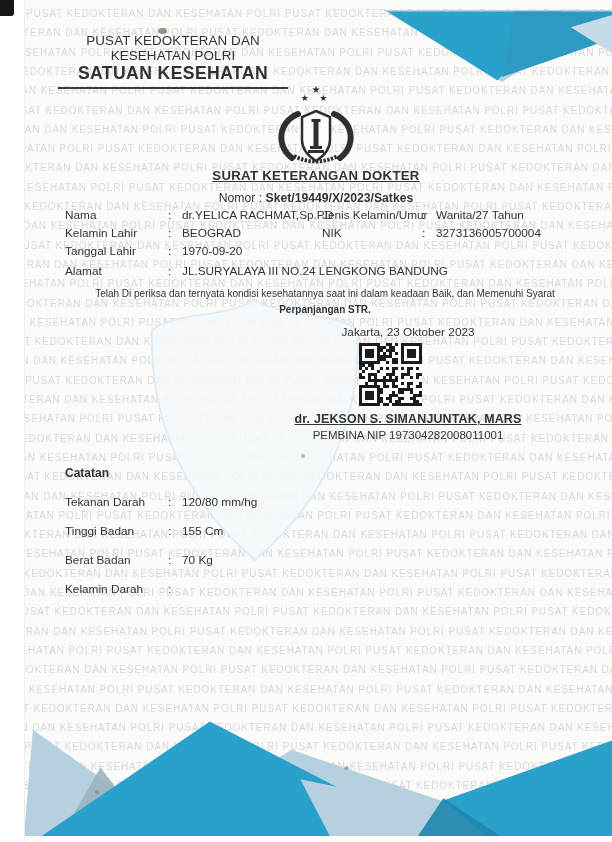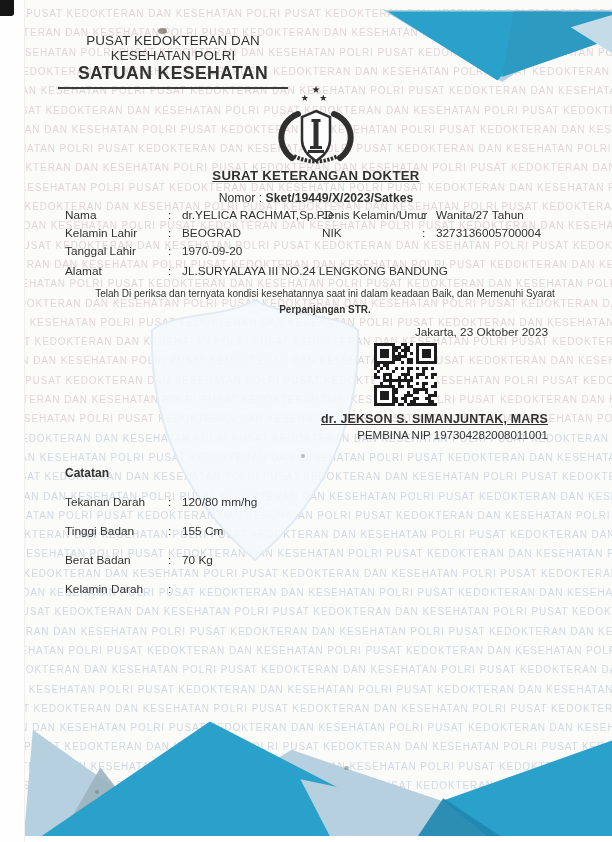--- a/index.html
+++ b/index.html
@@ -40,21 +40,21 @@
   .nomor b{font-weight:700;}
   .fields-left{position:absolute;left:65px;top:209px;}
   .fields-right{position:absolute;left:322px;top:209px;}
   .frow{font-size:11.8px;line-height:13px;margin-bottom:5px;white-space:nowrap;}
   .frow.gap{margin-top:7px;}
   .flabel{display:inline-block;width:103px;}
   .fields-right .flabel{width:100px;}
   .fcolon{display:inline-block;width:14px;}
   .statement{position:absolute;left:65px;top:286px;width:520px;font-size:10px;line-height:16px;white-space:nowrap;text-align:center;}
   .statement .bold-line{display:block;font-weight:700;}
-  .sig-block{position:absolute;left:298px;top:325px;width:250px;text-align:right;}
+  .sig-block{position:absolute;left:283px;top:325px;width:250px;text-align:center;}
   .sig-date{font-size:11.8px;}
   .sig-role{font-size:12.3px;font-weight:700;margin-top:2px;}
   .qr{width:63px;height:63px;margin:4px 0 0 76px;}
   .sig-name{font-size:12.4px;font-weight:700;text-decoration:underline;margin-top:6px;letter-spacing:.2px;}
   .sig-nip{font-size:11.5px;margin-top:3px;}
   .catatan{position:absolute;left:65px;top:466px;}
   .catatan-title{font-size:12px;font-weight:700;margin-bottom:8px;}
   .catatan .frow{margin-bottom:6.5px;margin-top:16px;}
   
   .edge-strip{position:absolute;left:0;top:0;width:24px;height:842px;background:#fefefe;

